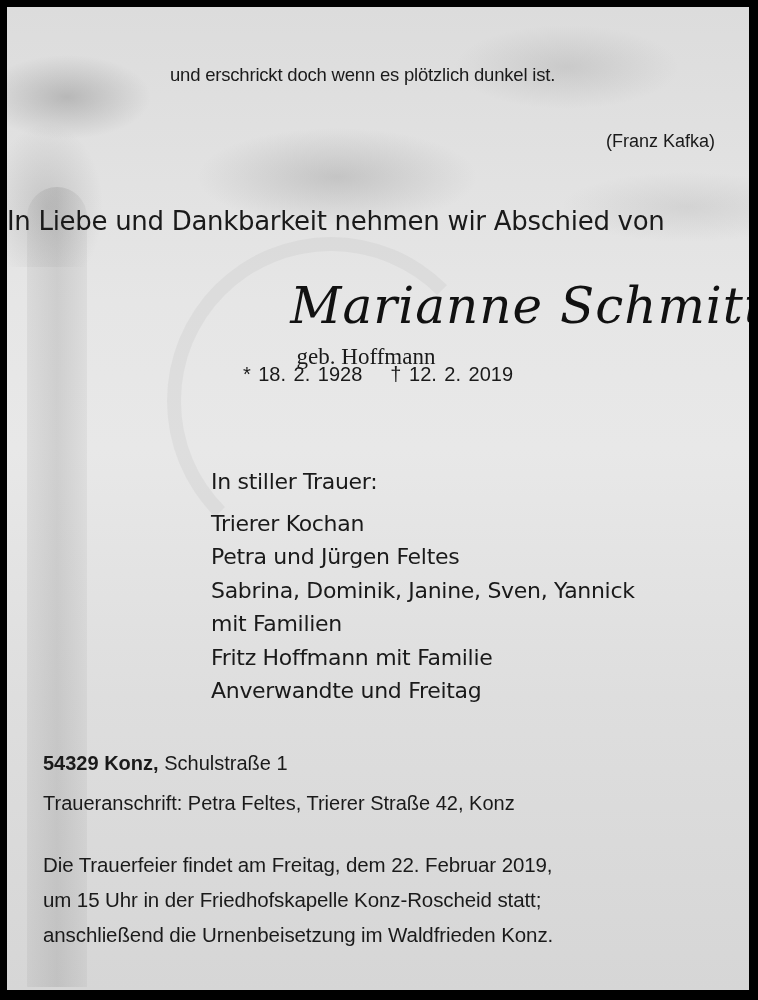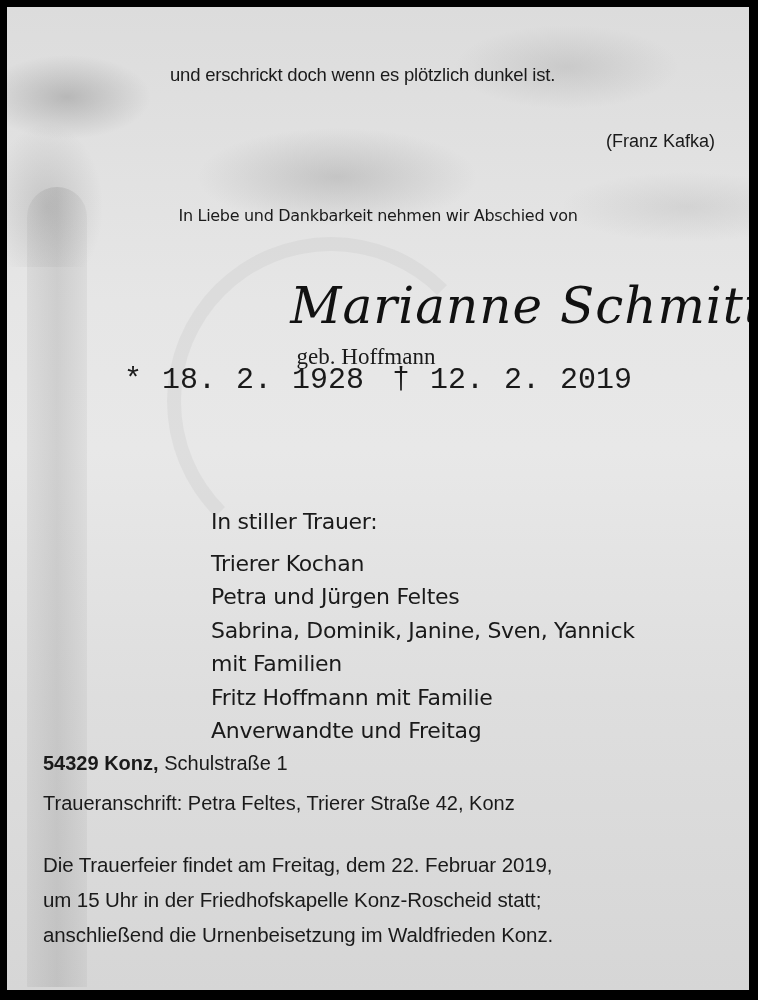--- a/index.html
+++ b/index.html
@@ -37,42 +37,42 @@
     .txt { position: absolute; white-space: nowrap; margin: 0; }
     .quote {
       left: 163px; top: 54px; font-size: 18.5px; line-height: 27px;
       font-family: "Liberation Sans", sans-serif; letter-spacing: -0.2px;
     }
     .quote-author {
       right: 34px; top: 124px; font-size: 18px;
       font-family: "Liberation Sans", sans-serif;
     }
     .intro {
-      left: 0; width: 742px; text-align: center; top: 199px;
-      font-size: 16px; font-family: "DejaVu Sans", sans-serif; letter-spacing: -0.3px;
+      left: 0; width: 636px; text-align: center; top: 199px;
+      font-size: 26px; font-family: "DejaVu Sans", sans-serif; letter-spacing: -0.3px;
     }
     .name {
       left: 0; width: 742px; text-align: right; top: 270px;
       font-family: "DejaVu Serif", serif; font-style: italic;
       font-size: 50px; letter-spacing: 1px; color: #111; padding-left: 16px;
     }
     .maiden {
       left: 0; width: 688px; text-align: center; top: 337px;
       font-family: "Liberation Serif", serif; font-size: 23px; padding-left: 30px; box-sizing: border-box;
     }
     .dates {
       left: 0; width: 742px; text-align: center; top: 354px;
-      font-family: Liberation Mono, monospace; font-size: 30px; word-spacing: 2px;
+      font-family: Liberation Sans, sans-serif; font-size: 20px; word-spacing: 2px;
     }
     .dates .gap { display: inline-block; width: 28px; }
     .mourners {
       left: 204px; top: 458px; font-size: 22px; line-height: 33.5px;
       font-family: "DejaVu Sans", sans-serif; letter-spacing: -0.3px;
     }
-    .mourners .label { margin-bottom: 8px; display: block; margin-top: 40px; }
+    .mourners .label { margin-bottom: 8px; display: block; }
     .mourners .row { display: block; }
     .address {
       left: 36px; top: 745px; font-size: 20px;
       font-family: "Liberation Sans", sans-serif;
     }
     .address b { font-weight: bold; }
     .condolence {
       left: 36px; top: 785px; font-size: 20px;
       font-family: "Liberation Sans", sans-serif;
     }

